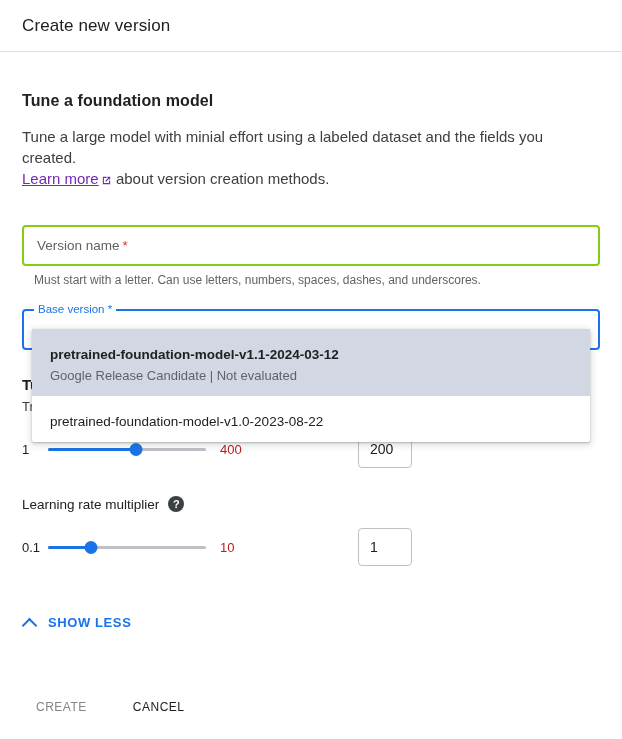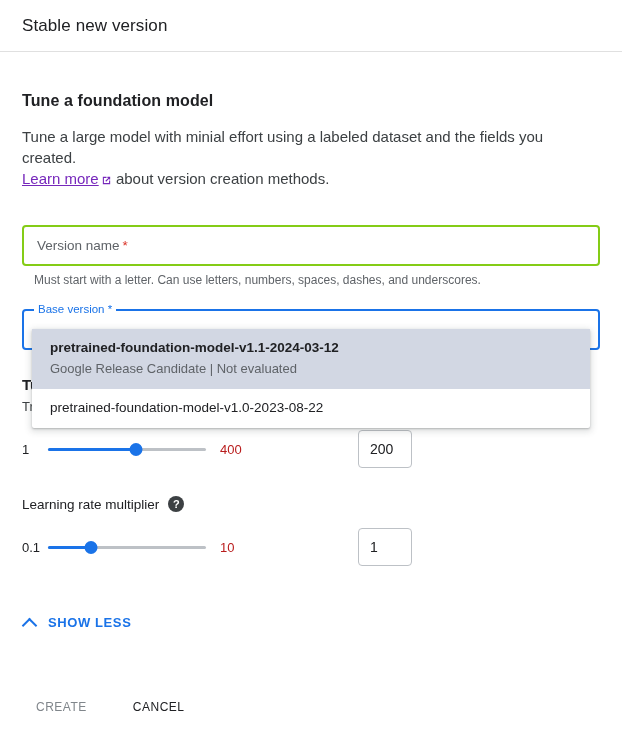--- a/index.html
+++ b/index.html
@@ -113,21 +113,21 @@
     left: 10px;
     top: 20px;
     width: 558px;
     background: #ffffff;
     box-shadow: 0 2px 6px 2px rgba(60,64,67,.15), 0 1px 2px 0 rgba(60,64,67,.3);
     border-radius: 2px;
     z-index: 40;
     padding: 0;
   }
   .dd-option {
-    padding: 9px 18px 11px 18px;
+    padding: 16px 18px 11px 18px;
     box-sizing: border-box;
     cursor: pointer;
   }
   .dd-option.selected { background: #d2d7e3; }
   .dd-option-main {
     font-size: 13.5px;
     color: #202124;
     line-height: 19px;
   }
   .dd-option.selected .dd-option-main { font-weight: bold; color: #202124; }
@@ -285,21 +285,21 @@
     border: none;
     font-family: "Liberation Sans", sans-serif;
   }
   .btn-create { color: #80868b; }
   .btn-cancel { color: #202124; margin-left: 18px; }
 </style>
 </head>
 <body>
 
 <div class="dialog-header">
-  <div class="dialog-title">Stable new version</div>
+  <div class="dialog-title">Create new version</div>
 </div>
 
 <div class="dialog-body">
 
   <h2 class="section-title">Tune a foundation model</h2>
 
   <p class="section-desc">
     <span>Tune a large model with minial effort using a labeled dataset and the fields you created.</span><br>
     <span class="learn-more">Learn more</span><span class="ext-icon"><svg width="11" height="11" viewBox="0 0 12 12">
           <path d="M2 2h4v1.2H3.2v5.6h5.6V6H10v4H2V2z" fill="#7627bb"></path>

